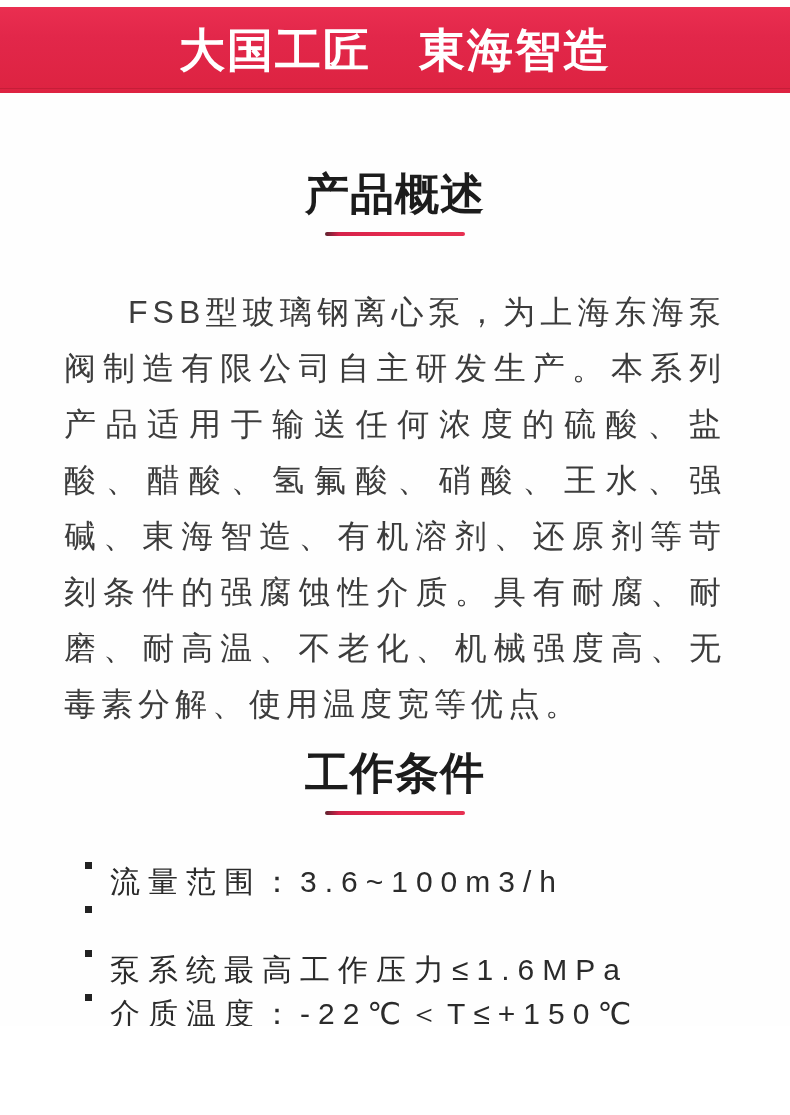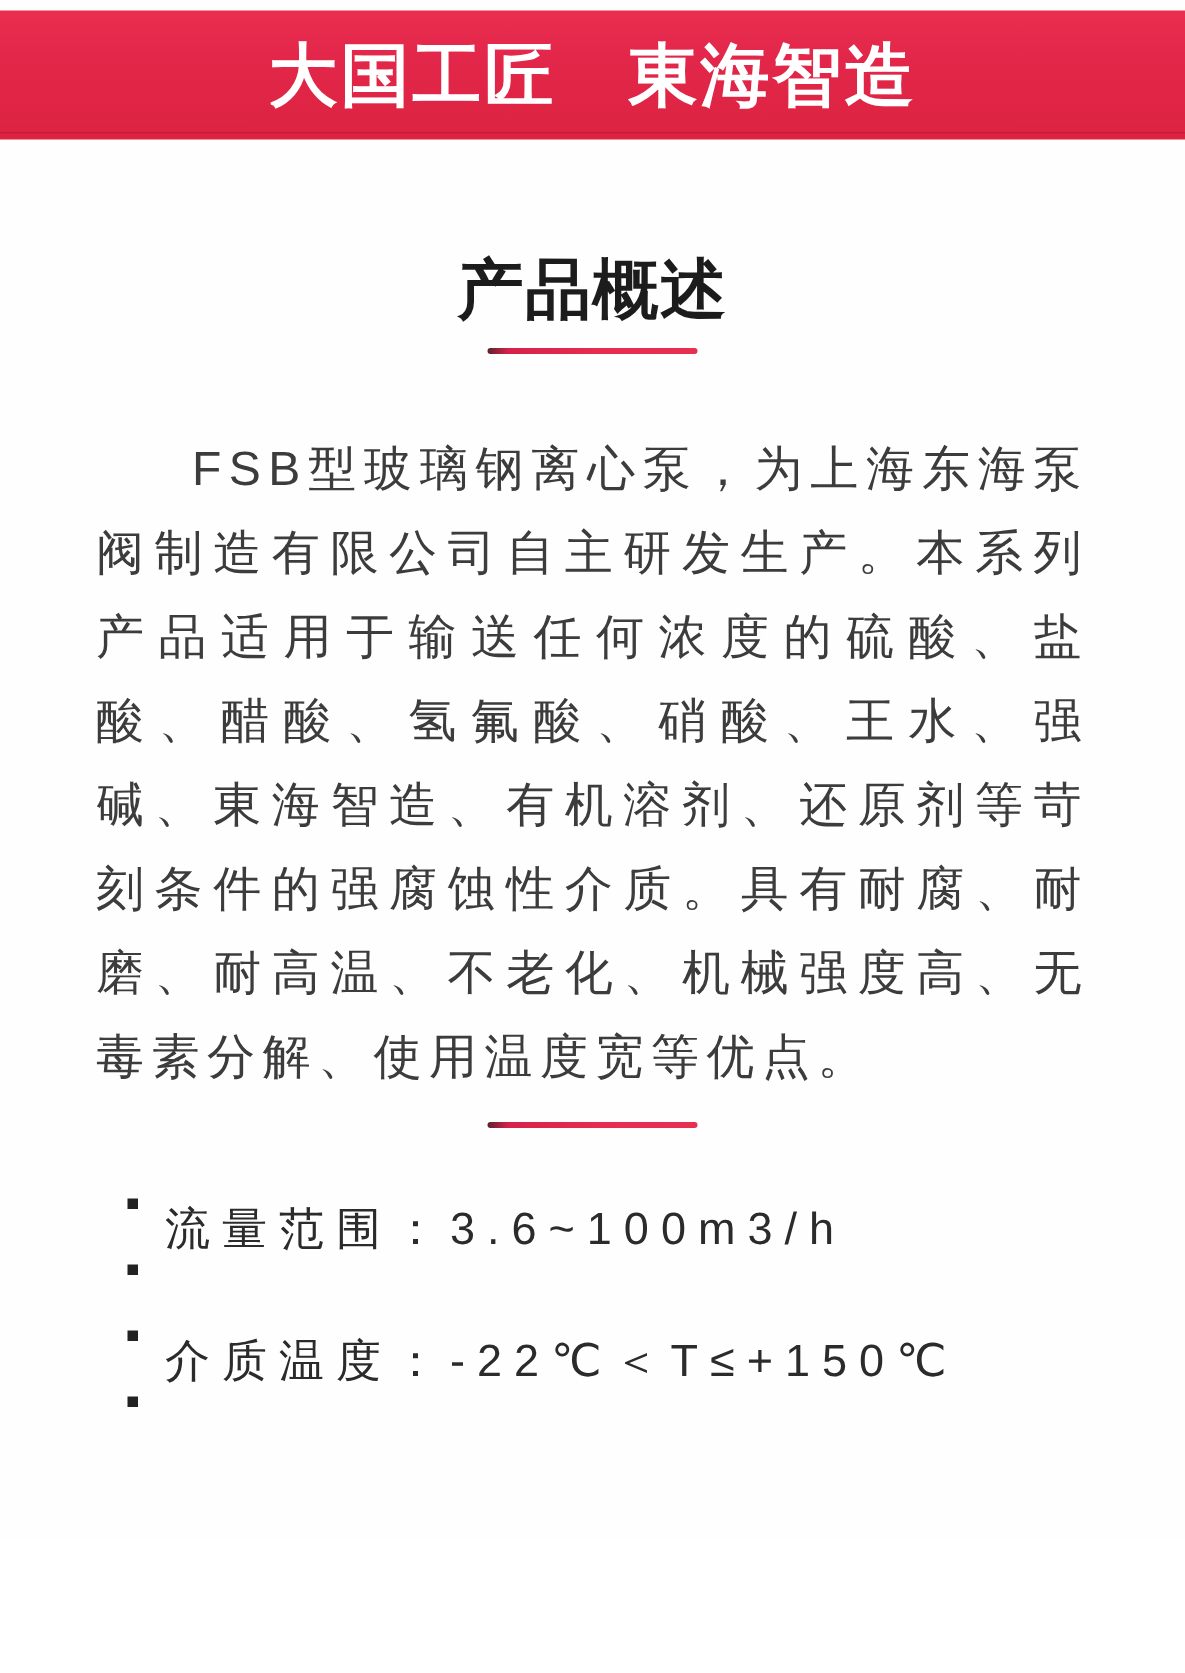--- a/index.html
+++ b/index.html
@@ -104,29 +104,34 @@
     <h1 class="banner-title">大国工匠　東海智造</h1>
   </header>
 
   <section>
     <h2 class="section-title overview-title">产品概述</h2>
     <div class="title-underline"></div>
     <p class="overview-paragraph">FSB型玻璃钢离心泵，为上海东海泵阀制造有限公司自主研发生产。本系列产品适用于输送任何浓度的硫酸、盐酸、醋酸、氢氟酸、硝酸、王水、强碱、東海智造、有机溶剂、还原剂等苛刻条件的强腐蚀性介质。具有耐腐、耐磨、耐高温、不老化、机械强度高、无毒素分解、使用温度宽等优点。</p>
   </section>
 
   <section>
+    <h2 class="section-title conditions-title">工作条件</h2>
     <div class="title-underline"></div>
 
     <ul class="conditions-list">
       <li class="condition-item">
         <span class="bullet"></span>
         <span class="condition-text">流量范围：3.6~100m3/h</span>
       </li>
       <li class="condition-item">
         <span class="bullet"></span>
+      </li>
+      <li class="condition-item">
+        <span class="bullet"></span>
+        <span class="condition-text">泵系统最高工作压力≤1.6MPa</span>
       </li>
       <li class="condition-item">
         <span class="bullet"></span>
         <span class="condition-text">介质温度：-22℃＜T≤+150℃</span>
       </li>
       <li class="condition-item">
         <span class="bullet"></span>
       </li>
     </ul>
   </section>

